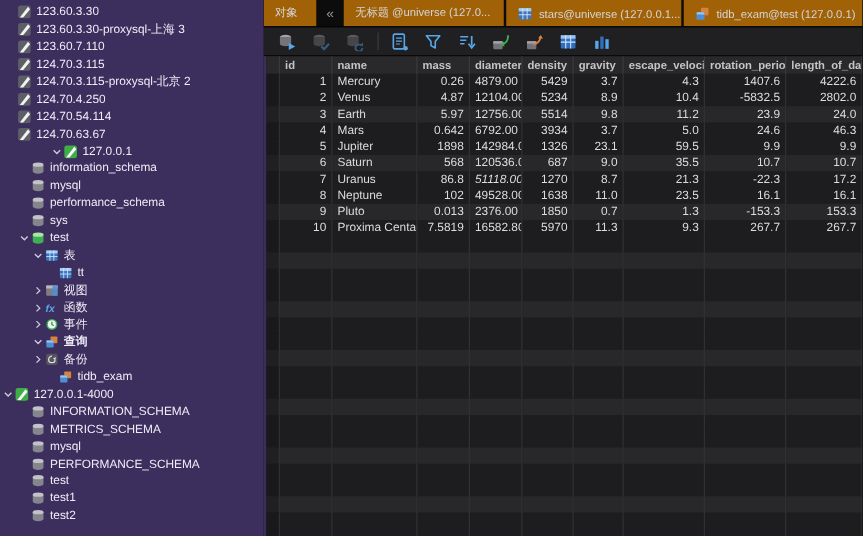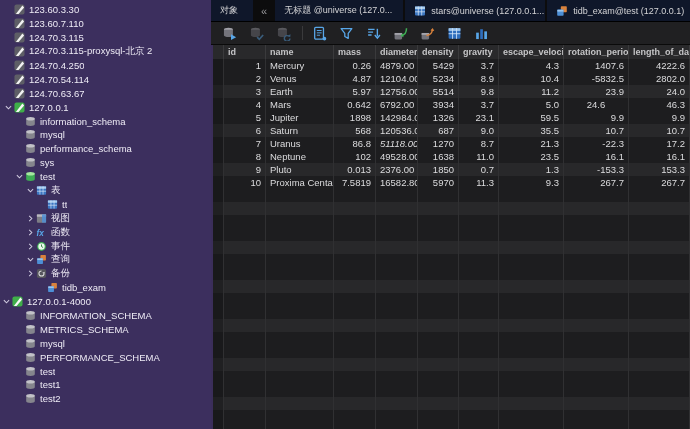--- a/index.html
+++ b/index.html
@@ -18,21 +18,21 @@
            align-items:center; justify-content:center; }
   .ticon svg { width:11px; height:11px; }
   .tlabel { overflow:hidden; text-overflow:clip; }
 
   
   .main { flex:1; display:flex; flex-direction:column; min-width:0; }
 
   
   .tabbar { height:22px; background:#0c0c0d; display:flex; align-items:stretch;
             border-bottom:1px solid #000; overflow:hidden; }
-  .tab { background:#0f172a; color:#d4d4d6; font-size:9px; display:flex; align-items:center;
+  .tab { background:#a16207; color:#d4d4d6; font-size:9px; display:flex; align-items:center;
          padding:0 9px; margin-right:2px; white-space:nowrap; overflow:hidden; flex:none; }
   .tab .tabicon { width:12px; height:12px; margin-right:5px; flex:none; }
   .tab .tabicon svg { width:12px; height:12px; }
   .tabnav { background:transparent; color:#9a9a9e; font-size:11px; padding:0 6px; margin-right:2px;
             display:flex; align-items:center; flex:none; }
 
   
   .toolbar { height:23px; background:#202022; display:flex; align-items:center;
              padding-left:10px; border-bottom:1px solid #0a0a0a; }
   .tbtn { width:17px; height:17px; margin-right:10px; display:flex; align-items:center;
@@ -74,73 +74,83 @@
           <span class="tlabel">123.60.3.30</span>
         </li>
         <li class="tree-item" style="padding-left: 3px;">
           <span class="chev"></span>
           <span class="ticon">
             <svg viewBox="0 0 12 12">
               <rect x="0.5" y="0.5" width="11" height="11" rx="2.2" fill="#5e5e66"></rect>
               <path d="M2 11 L9.2 1.6 L11 3.8 L5 11 Z" fill="#f2f2f2"></path>
             </svg>
           </span>
-          <span class="tlabel">123.60.7.110</span>
+          <span class="tlabel">123.60.3.30-proxysql-上海 3</span>
         </li>
         <li class="tree-item" style="padding-left: 3px;">
           <span class="chev"></span>
           <span class="ticon">
             <svg viewBox="0 0 12 12">
               <rect x="0.5" y="0.5" width="11" height="11" rx="2.2" fill="#5e5e66"></rect>
               <path d="M2 11 L9.2 1.6 L11 3.8 L5 11 Z" fill="#f2f2f2"></path>
             </svg>
           </span>
-          <span class="tlabel">124.70.3.115</span>
+          <span class="tlabel">123.60.7.110</span>
         </li>
         <li class="tree-item" style="padding-left: 3px;">
           <span class="chev"></span>
           <span class="ticon">
             <svg viewBox="0 0 12 12">
               <rect x="0.5" y="0.5" width="11" height="11" rx="2.2" fill="#5e5e66"></rect>
               <path d="M2 11 L9.2 1.6 L11 3.8 L5 11 Z" fill="#f2f2f2"></path>
             </svg>
           </span>
-          <span class="tlabel">124.70.3.115-proxysql-北京 2</span>
+          <span class="tlabel">124.70.3.115</span>
         </li>
         <li class="tree-item" style="padding-left: 3px;">
           <span class="chev"></span>
           <span class="ticon">
             <svg viewBox="0 0 12 12">
               <rect x="0.5" y="0.5" width="11" height="11" rx="2.2" fill="#5e5e66"></rect>
               <path d="M2 11 L9.2 1.6 L11 3.8 L5 11 Z" fill="#f2f2f2"></path>
             </svg>
           </span>
-          <span class="tlabel">124.70.4.250</span>
+          <span class="tlabel">124.70.3.115-proxysql-北京 2</span>
         </li>
         <li class="tree-item" style="padding-left: 3px;">
           <span class="chev"></span>
           <span class="ticon">
             <svg viewBox="0 0 12 12">
               <rect x="0.5" y="0.5" width="11" height="11" rx="2.2" fill="#5e5e66"></rect>
               <path d="M2 11 L9.2 1.6 L11 3.8 L5 11 Z" fill="#f2f2f2"></path>
             </svg>
           </span>
-          <span class="tlabel">124.70.54.114</span>
+          <span class="tlabel">124.70.4.250</span>
         </li>
         <li class="tree-item" style="padding-left: 3px;">
           <span class="chev"></span>
           <span class="ticon">
             <svg viewBox="0 0 12 12">
               <rect x="0.5" y="0.5" width="11" height="11" rx="2.2" fill="#5e5e66"></rect>
               <path d="M2 11 L9.2 1.6 L11 3.8 L5 11 Z" fill="#f2f2f2"></path>
             </svg>
           </span>
+          <span class="tlabel">124.70.54.114</span>
+        </li>
+        <li class="tree-item" style="padding-left: 3px;">
+          <span class="chev"></span>
+          <span class="ticon">
+            <svg viewBox="0 0 12 12">
+              <rect x="0.5" y="0.5" width="11" height="11" rx="2.2" fill="#5e5e66"></rect>
+              <path d="M2 11 L9.2 1.6 L11 3.8 L5 11 Z" fill="#f2f2f2"></path>
+            </svg>
+          </span>
           <span class="tlabel">124.70.63.67</span>
         </li>
-        <li class="tree-item" style="padding-left: 3px;">
+        <li class="tree-item" style="padding-left: 3px; margin-left: 37px;">
           <span class="chev">
             <svg viewBox="0 0 8 8">
               <path d="M1 2.5 L4 5.5 L7 2.5" fill="none" stroke="#cfcadf" stroke-width="1.2"></path>
             </svg>
           </span>
           <span class="ticon">
             <svg viewBox="0 0 12 12">
               <rect x="0.5" y="0.5" width="11" height="11" rx="2.2" fill="#3fae49"></rect>
               <path d="M2 11 L9.2 1.6 L11 3.8 L5 11 Z" fill="#f7f7f7"></path>
             </svg>
@@ -263,21 +273,21 @@
           </span>
           <span class="ticon">
             <svg viewBox="0 0 12 12">
               <circle cx="6" cy="6" r="4.8" fill="#3fae55"></circle>
               <circle cx="6" cy="6" r="3.5" fill="#eaf7ec"></circle>
               <path d="M6 3.8 V6 L7.7 7.1" stroke="#2a7a3a" stroke-width="1" fill="none"></path>
             </svg>
           </span>
           <span class="tlabel">事件</span>
         </li>
-        <li class="tree-item" style="padding-left: 25px;">
+        <li class="tree-item" style="padding-left: 25px; font-weight: bold;">
           <span class="chev">
             <svg viewBox="0 0 8 8">
               <path d="M1 2.5 L4 5.5 L7 2.5" fill="none" stroke="#cfcadf" stroke-width="1.2"></path>
             </svg>
           </span>
           <span class="ticon">
             <svg viewBox="0 0 12 12">
               <rect x="4.8" y="1.2" width="6" height="6" rx="0.8" fill="#d9823c"></rect>
               <rect x="1.2" y="4.6" width="6.4" height="6.2" rx="0.8" fill="#4d8fd6"></rect>
               <rect x="1.4" y="4.8" width="6" height="1.8" fill="#9cc4ea"></rect>
@@ -548,21 +558,21 @@
         </div>
         <div class="row">
           <div class="cell gut"></div>
           <div class="cell num" style="width: 42px;">4</div>
           <div class="cell" style="width: 68px;">Mars</div>
           <div class="cell num" style="width: 42px;">0.642</div>
           <div class="cell num" style="width: 42px;">6792.00</div>
           <div class="cell num" style="width: 41px;">3934</div>
           <div class="cell num" style="width: 40px;">3.7</div>
           <div class="cell num" style="width: 65px;">5.0</div>
-          <div class="cell num" style="width: 65px; text-align: center;">24.6</div>
+          <div class="cell num" style="width: 65px;">24.6</div>
           <div class="cell num last" style="width: 62px;">46.3</div>
         </div>
         <div class="row">
           <div class="cell gut"></div>
           <div class="cell num" style="width: 42px;">5</div>
           <div class="cell" style="width: 68px;">Jupiter</div>
           <div class="cell num" style="width: 42px;">1898</div>
           <div class="cell num" style="width: 42px;">142984.00</div>
           <div class="cell num" style="width: 41px;">1326</div>
           <div class="cell num" style="width: 40px;">23.1</div>

